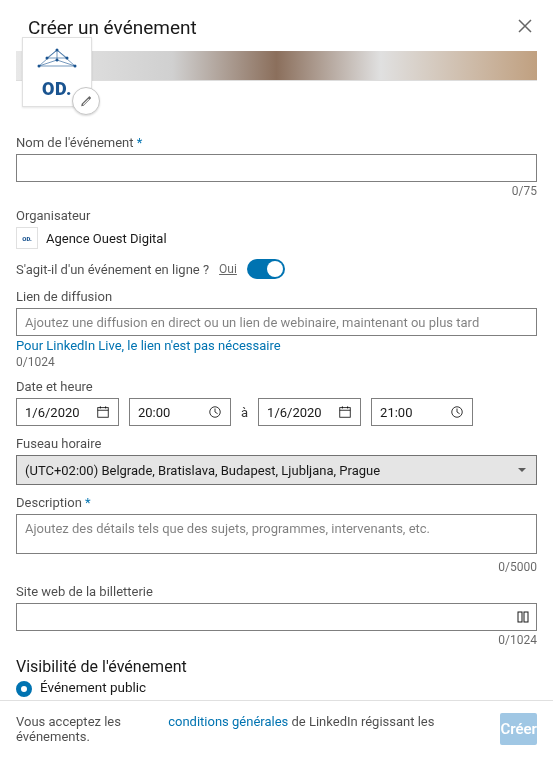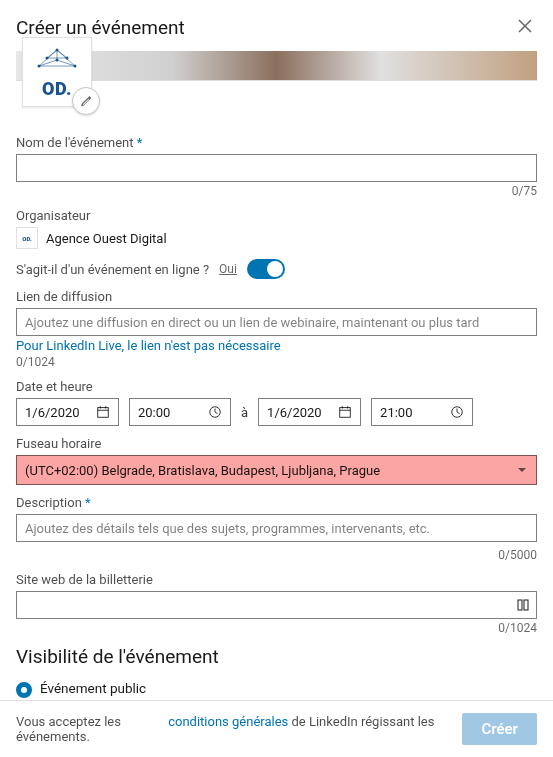--- a/index.html
+++ b/index.html
@@ -1,19 +1,19 @@
 <!DOCTYPE html>
 <html><head>
 <meta charset="utf-8">
 <style>
   * { box-sizing: border-box; margin: 0; padding: 0; font-family: -apple-system, BlinkMacSystemFont, "Segoe UI", Roboto, sans-serif; }
   body { background: #fff; width: 553px; height: 757px; overflow: hidden; color: rgba(0,0,0,0.9); }
   .modal { display: flex; flex-direction: column; height: 757px; }
   .header { display: flex; align-items: center; justify-content: space-between; padding: 14px 16px 10px 16px; }
-  .header h1 { font-size: 19px; font-weight: 400; color: rgba(0,0,0,0.9); }
+  .header h1 { font-size: 19px; font-weight: 400; color: rgba(0,0,0,0.9); margin-left: 12px; }
   .close-btn { background: none; border: none; cursor: pointer; padding: 4px; color: rgba(0,0,0,0.6); }
   .close-btn svg { width: 16px; height: 16px; }
   .banner { position: relative; height: 30px; margin: 0 16px 6px 16px; background: linear-gradient(90deg, #e8e8e8 0%, #d0d0d0 30%, #8b6f5c 50%, #e0e0e0 70%, #c0a080 100%); border-bottom: 1px solid #ddd; }
   .logo-wrap { position: absolute; left: 6px; top: -14px; }
   .logo-box { width: 70px; height: 70px; background: #fff; border: 1px solid #e0e0e0; display: flex; flex-direction: column; align-items: center; justify-content: center; box-shadow: 0 1px 2px rgba(0,0,0,0.1); }
   .logo-net svg { width: 44px; height: 26px; }
   .logo-text { font-size: 18px; font-weight: 900; color: #1a5490; letter-spacing: 0.5px; margin-top: 2px; }
   .edit-logo { position: absolute; right: -8px; bottom: -8px; width: 28px; height: 28px; border-radius: 50%; background: #fff; border: 1px solid #c7c7c7; display: flex; align-items: center; justify-content: center; cursor: pointer; box-shadow: 0 1px 2px rgba(0,0,0,0.15); }
   .edit-logo svg { width: 14px; height: 14px; fill: rgba(0,0,0,0.6); }
   .form { padding: 48px 16px 8px 16px; flex: 1; overflow-y: auto; }
@@ -33,38 +33,38 @@
   .toggle::after { content: ""; width: 16px; height: 16px; border-radius: 50%; background: #fff; position: absolute; top: 2px; right: 2px; }
   .hint-link { font-size: 13px; color: #0073b1; margin-top: 2px; display: block; }
   .dt-row { display: flex; align-items: center; gap: 10px; margin-top: 4px; }
   .dt-group { display: flex; gap: 10px; }
   .dt-input { position: relative; display: flex; align-items: center; border: 1px solid rgba(0,0,0,0.5); height: 28px; padding: 0 8px; background: #fff; }
   .dt-input.date { width: 103px; }
   .dt-input.time { width: 102px; }
   .dt-val { font-size: 13px; color: rgba(0,0,0,0.9); flex: 1; }
   .dt-icon { width: 14px; height: 14px; fill: rgba(0,0,0,0.6); }
   .dt-sep { font-size: 13px; color: rgba(0,0,0,0.8); }
-  .select { width: 100%; height: 30px; border: 1px solid rgba(0,0,0,0.5); padding: 0 8px; font-size: 13px; display: flex; align-items: center; justify-content: space-between; background: #fca5a5; cursor: pointer; }
+  .select { width: 100%; height: 30px; border: 1px solid rgba(0,0,0,0.5); padding: 0 8px; font-size: 13px; display: flex; align-items: center; justify-content: space-between; background: #e5e5e5; cursor: pointer; }
   .select svg { width: 12px; height: 12px; fill: rgba(0,0,0,0.6); }
-  .textarea { width: 100%; height: 28px; border: 1px solid rgba(0,0,0,0.5); padding: 6px 8px; font-size: 13px; resize: none; font-family: inherit; }
+  .textarea { width: 100%; height: 40px; border: 1px solid rgba(0,0,0,0.5); padding: 6px 8px; font-size: 13px; resize: none; font-family: inherit; }
   .textarea::placeholder { color: rgba(0,0,0,0.5); }
   .link-input-wrap { position: relative; }
   .link-icon { position: absolute; right: 8px; top: 50%; transform: translateY(-50%); width: 12px; height: 12px; fill: rgba(0,0,0,0.5); }
-  .vis-title { font-size: 19px; color: rgba(0,0,0,0.9); margin-bottom: 12px; }
+  .vis-title { font-size: 16px; color: rgba(0,0,0,0.9); margin-bottom: 3px; }
   .vis-sub { font-size: 11.5px; color: rgba(0,0,0,0.5); margin-bottom: 8px; }
   .vis-sub a { color: #0073b1; text-decoration: none; }
   .radio-item { display: flex; align-items: flex-start; gap: 8px; margin-bottom: 25px; }
   .radio { width: 16px; height: 16px; border: 1px solid rgba(0,0,0,0.6); border-radius: 50%; margin-top: 2px; flex-shrink: 0; position: relative; cursor: pointer; }
   .radio.checked { border: 5px solid #0073b1; }
   .radio-body { flex: 1; }
   .radio-label { font-size: 13.5px; color: rgba(0,0,0,0.9); }
   .footer { border-top: 1px solid rgba(0,0,0,0.12); padding: 12px 16px; display: flex; align-items: center; justify-content: space-between; background: #fff; }
   .footer-text { font-size: 13px; color: rgba(0,0,0,0.7); }
   .footer-text a { color: #0073b1; text-decoration: none; margin-left: 44px; }
-  .create-btn { background: #a0c7e4; color: #fff; border: none; padding: 7px 19px; border-radius: 2px; font-size: 15px; font-weight: 600; cursor: pointer; }
+  .create-btn { background: #a0c7e4; color: #fff; border: none; padding: 7px 0; border-radius: 2px; font-size: 15px; font-weight: 600; cursor: pointer; }
 </style>
 </head>
 <body>
 
 <div class="modal">
   <div class="header">
     <h1>Créer un événement</h1>
     <button class="close-btn">
       <svg viewBox="0 0 16 16">
           <path stroke="currentColor" stroke-width="1.5" d="M2 2l12 12M14 2L2 14"></path>

